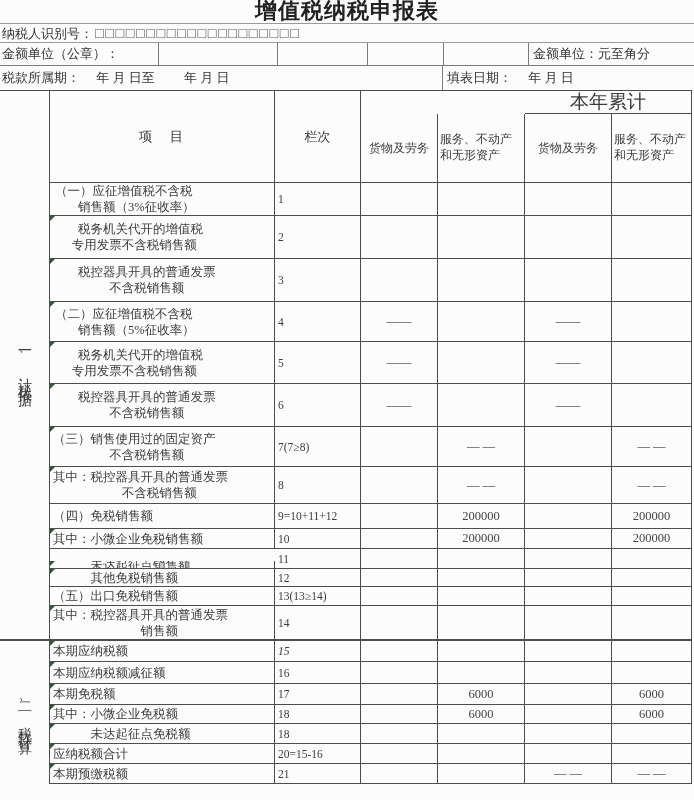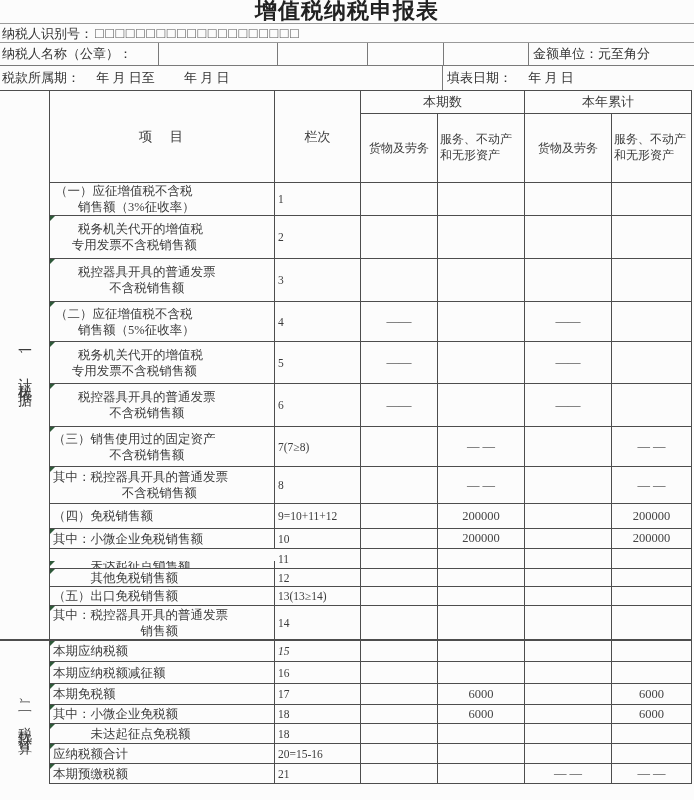--- a/index.html
+++ b/index.html
@@ -41,21 +41,21 @@
     display:flex;align-items:center;box-sizing:border-box;
     font-size:12.5px;color:#3b3b3b;overflow:hidden;
   }
   .sec{grid-column:1;writing-mode:vertical-lr;text-orientation:upright;
     justify-content:center;letter-spacing:5px;font-size:14px;color:#3b3b3b;}
   .sec1{grid-row:1/17;border-bottom-width:2px;}
   .sec2{grid-row:17/24;border-bottom:none;}
   .h-item{grid-column:2;grid-row:1/3;justify-content:center;font-size:13.5px;letter-spacing:2px;}
   .h-idx{grid-column:3;grid-row:1/3;justify-content:center;font-size:13px;}
   .h-cur{grid-column:4/6;grid-row:1;justify-content:center;font-size:13px;}
-  .h-ytd{grid-column:6/8;grid-row:1;justify-content:center;font-size:13px;}
+  .h-ytd{grid-column:6/8;grid-row:1;justify-content:center;font-size:19px;}
   .h-g1{grid-column:4;grid-row:2;justify-content:center;font-size:12px;}
   .h-s1{grid-column:5;grid-row:2;font-size:12px;line-height:1.3;padding:1px 2px;}
   .h-g2{grid-column:6;grid-row:2;justify-content:center;font-size:12px;}
   .h-s2{grid-column:7;grid-row:2;font-size:12px;line-height:1.3;padding:1px 2px;}
 
   .c-label{grid-column:2;position:relative;padding-left:3px;line-height:1.28;white-space:pre-line;text-align:center;}
   .c-idx{grid-column:3;padding-left:3px;font-size:11.5px;}
   .c1{grid-column:4;}
   .c2{grid-column:5;}
   .c3{grid-column:6;}
@@ -74,39 +74,38 @@
     <span class="t">增值税纳税申报表</span>
   </div>
 
 
   <div class="id-row">
     <span>纳税人识别号：</span>
     <span class="boxes">□□□□□□□□□□□□□□□□□□□□</span>
   </div>
 
   <div class="name-row">
-    <div>纳税人名称（公章）：</div>
+    <div>金额单位（公章）：</div>
     <div></div>
     <div></div>
     <div></div>
     <div></div>
     <div>金额单位：元至角分</div>
   </div>
 
   <div class="period-row">
     <div>税款所属期：　 年 月 日至　　 年 月 日</div>
     <div>填表日期：　 年 月 日</div>
   </div>
 
   <div class="grid" id="grid">
     <div class="cell sec sec1">一、计税依据</div>
     <div class="cell sec sec2">二、税款计算</div>
     <div class="cell h-idx">栏次</div>
     <div class="cell h-item">项　目</div>
-    <div class="cell h-cur">本期数</div>
     <div class="cell h-ytd">本年累计</div>
     <div class="cell h-g1">货物及劳务</div>
     <div class="cell h-s1">服务、不动产和无形资产</div>
     <div class="cell h-g2">货物及劳务</div>
     <div class="cell h-s2">服务、不动产和无形资产</div>
 
     <div class="cell c-label" style="grid-row: 3;">（一）应征增值税不含税
 　　销售额（3%征收率）</div>
     <div class="cell c-idx" style="grid-row: 3;">1</div>
     <div class="cell c1" style="grid-row: 3;"></div>

